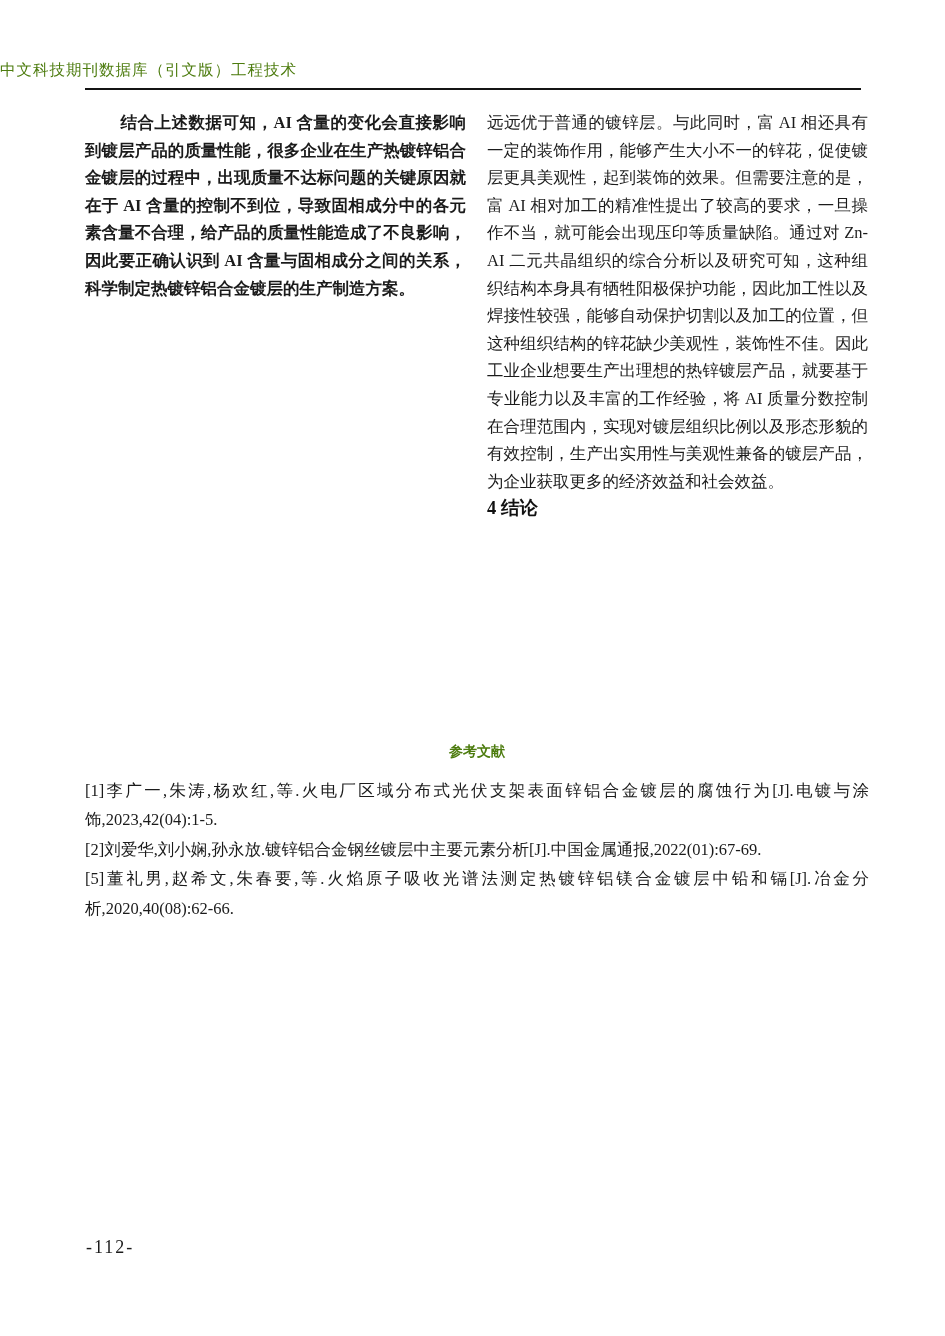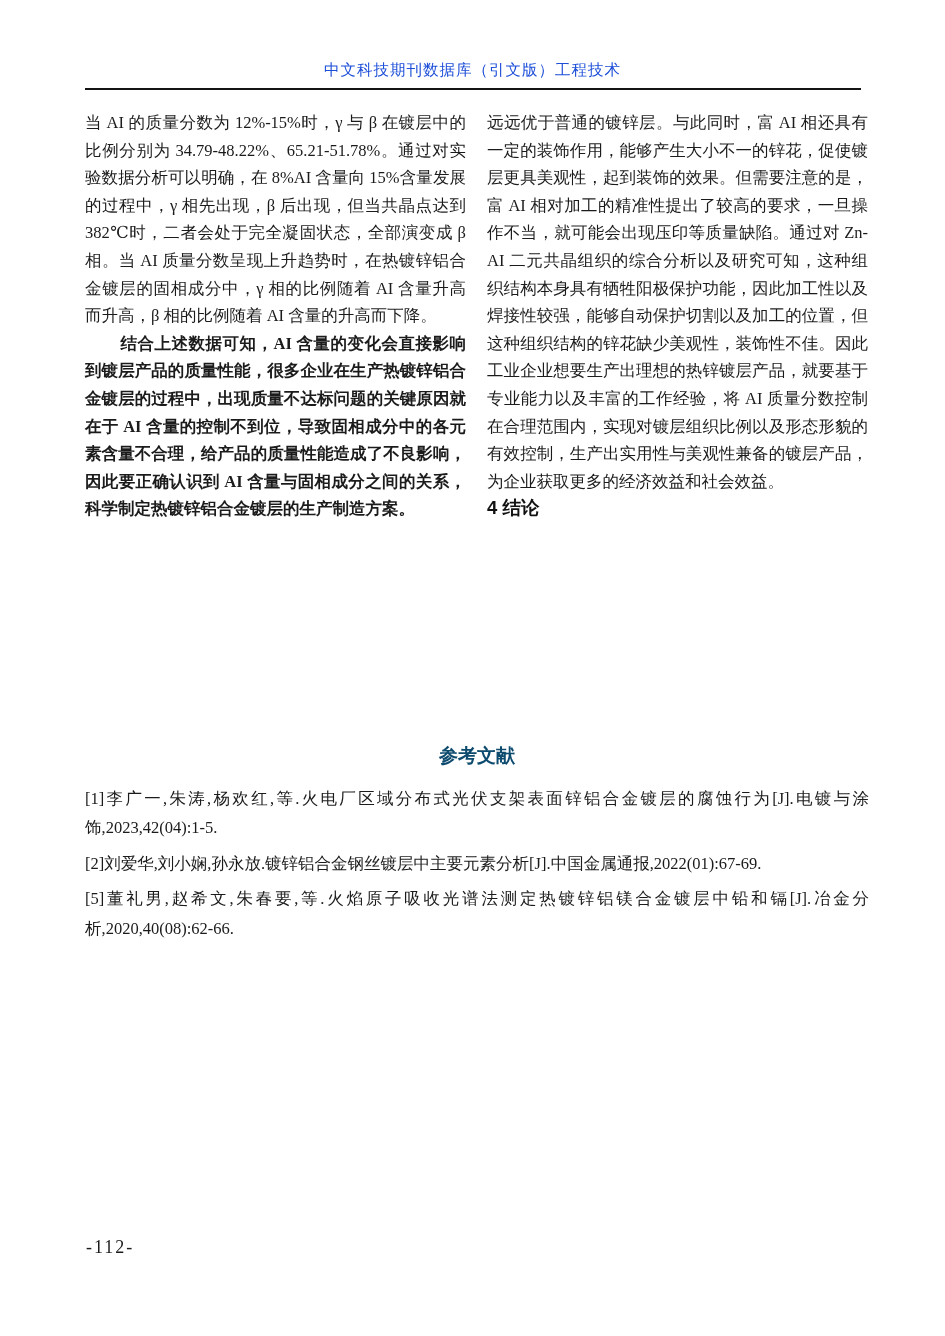--- a/index.html
+++ b/index.html
@@ -10,24 +10,24 @@
     background: #ffffff;
     font-family: "Liberation Serif", "DejaVu Serif", serif;
     color: #1c1c1c;
     overflow: hidden;
   }
   .header-title {
     position: absolute;
     top: 60px;
     left: 0;
     width: 100%;
-    text-align: center;
+    text-align: left;
     font-size: 15.5px;
     letter-spacing: 1px;
-    color: #1d4ed8;
+    color: #4d7c0f;
   }
   .header-rule {
     position: absolute;
     top: 88px;
     left: 85px;
     width: 776px;
     height: 0;
     border-top: 2px solid #141414;
   }
   .columns {
@@ -46,47 +46,46 @@
     color: #1b1b1b;
   }
   .col p { margin: 0; }
   .indent { text-indent: 2.15em; font-weight: bold; }
   .subheading {
     margin: 0;
     font-size: 16.5px;
     line-height: 27.6px;
   }
   .conclusion-heading {
-    font-family: Liberation Sans, sans-serif;
+    font-family: Liberation Serif, serif;
     font-weight: bold;
     font-size: 18.5px;
     line-height: 26px;
     margin: 11px 0 9px 0;
     color: #111;
   }
   .references {
     position: absolute;
     top: 743px;
     left: 85px;
     width: 784px;
   }
   .ref-heading {
     text-align: center;
     font-family: Liberation Mono, monospace;
     font-weight: bold;
-    font-size: 19px;
+    font-size: 14px;
     margin: 0 0 15px 0;
-    color: #0c4a6e;
+    color: #4d7c0f;
   }
   .ref-item {
     font-size: 16.5px;
     line-height: 29.4px;
     text-align: justify;
     color: #1b1b1b;
-    margin-top: 6px;
   }
   .page-number {
     position: absolute;
     top: 1237px;
     left: 86px;
     font-size: 18px;
     letter-spacing: 2px;
     color: #1b1b1b;
   }
 </style>
@@ -95,21 +94,20 @@
 
 <div class="page">
 
   <div class="header-title">中文科技期刊数据库（引文版）工程技术</div>
 
   <div class="header-rule"></div>
 
   <div class="columns">
 
     <div class="col">
-      <p>当 AI 的质量分数为 12%-15%时，γ 与 β 在镀层中的比例分别为 34.79-48.22%、65.21-51.78%。通过对实验数据分析可以明确，在 8%AI 含量向 15%含量发展的过程中，γ 相先出现，β 后出现，但当共晶点达到 382℃时，二者会处于完全凝固状态，全部演变成 β 相。当 AI 质量分数呈现上升趋势时，在热镀锌铝合金镀层的固相成分中，γ 相的比例随着 AI 含量升高而升高，β 相的比例随着 AI 含量的升高而下降。</p>
       <p class="indent">结合上述数据可知，AI 含量的变化会直接影响到镀层产品的质量性能，很多企业在生产热镀锌铝合金镀层的过程中，出现质量不达标问题的关键原因就在于 AI 含量的控制不到位，导致固相成分中的各元素含量不合理，给产品的质量性能造成了不良影响，因此要正确认识到 AI 含量与固相成分之间的关系，科学制定热镀锌铝合金镀层的生产制造方案。</p>
     </div>
 
     <div class="col">
       <p>远远优于普通的镀锌层。与此同时，富 AI 相还具有一定的装饰作用，能够产生大小不一的锌花，促使镀层更具美观性，起到装饰的效果。但需要注意的是，富 AI 相对加工的精准性提出了较高的要求，一旦操作不当，就可能会出现压印等质量缺陷。通过对 Zn-AI 二元共晶组织的综合分析以及研究可知，这种组织结构本身具有牺牲阳极保护功能，因此加工性以及焊接性较强，能够自动保护切割以及加工的位置，但这种组织结构的锌花缺少美观性，装饰性不佳。因此工业企业想要生产出理想的热锌镀层产品，就要基于专业能力以及丰富的工作经验，将 AI 质量分数控制在合理范围内，实现对镀层组织比例以及形态形貌的有效控制，生产出实用性与美观性兼备的镀层产品，为企业获取更多的经济效益和社会效益。</p>
       <p class="conclusion-heading">4 结论</p>
     </div>
 
   </div>
 

